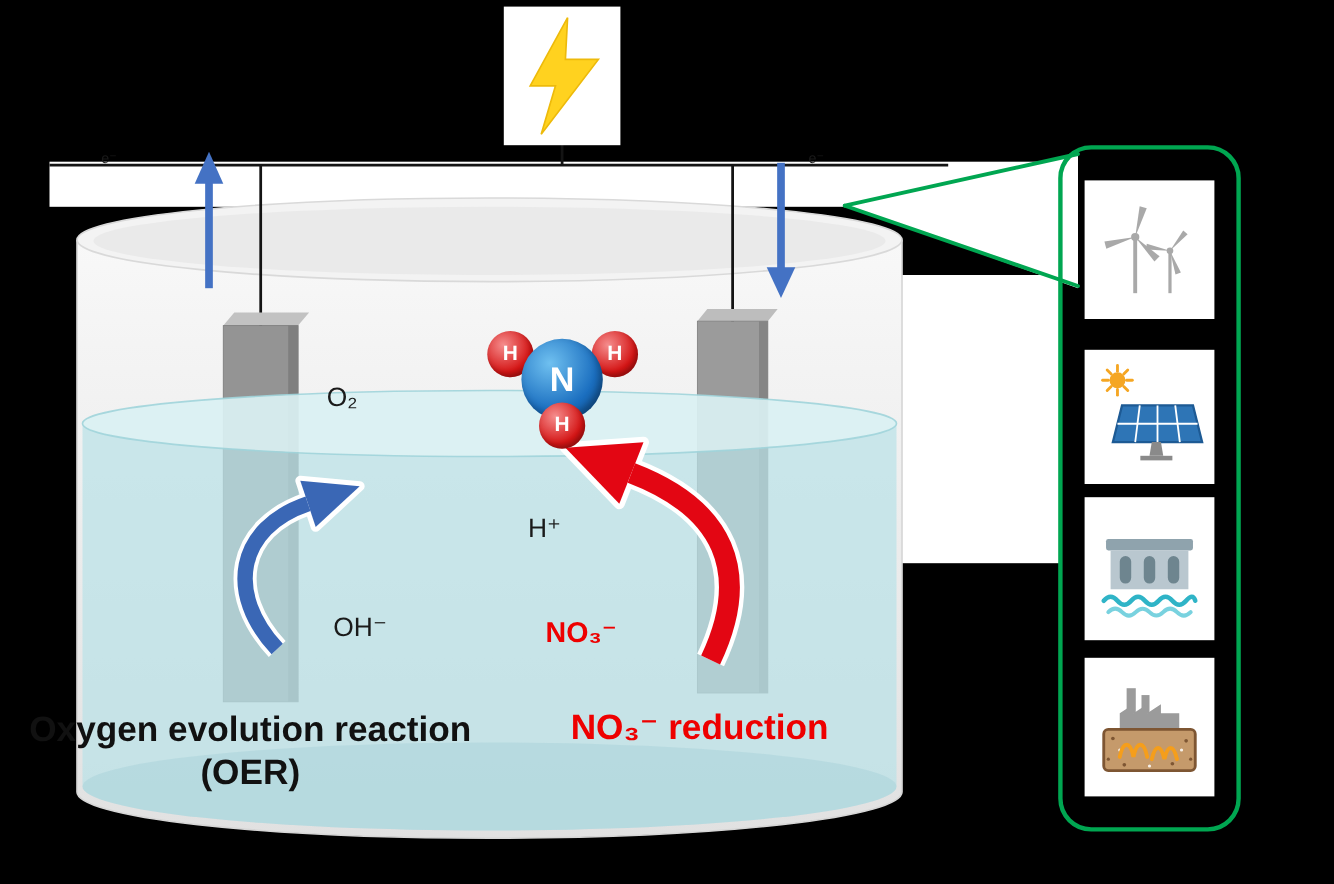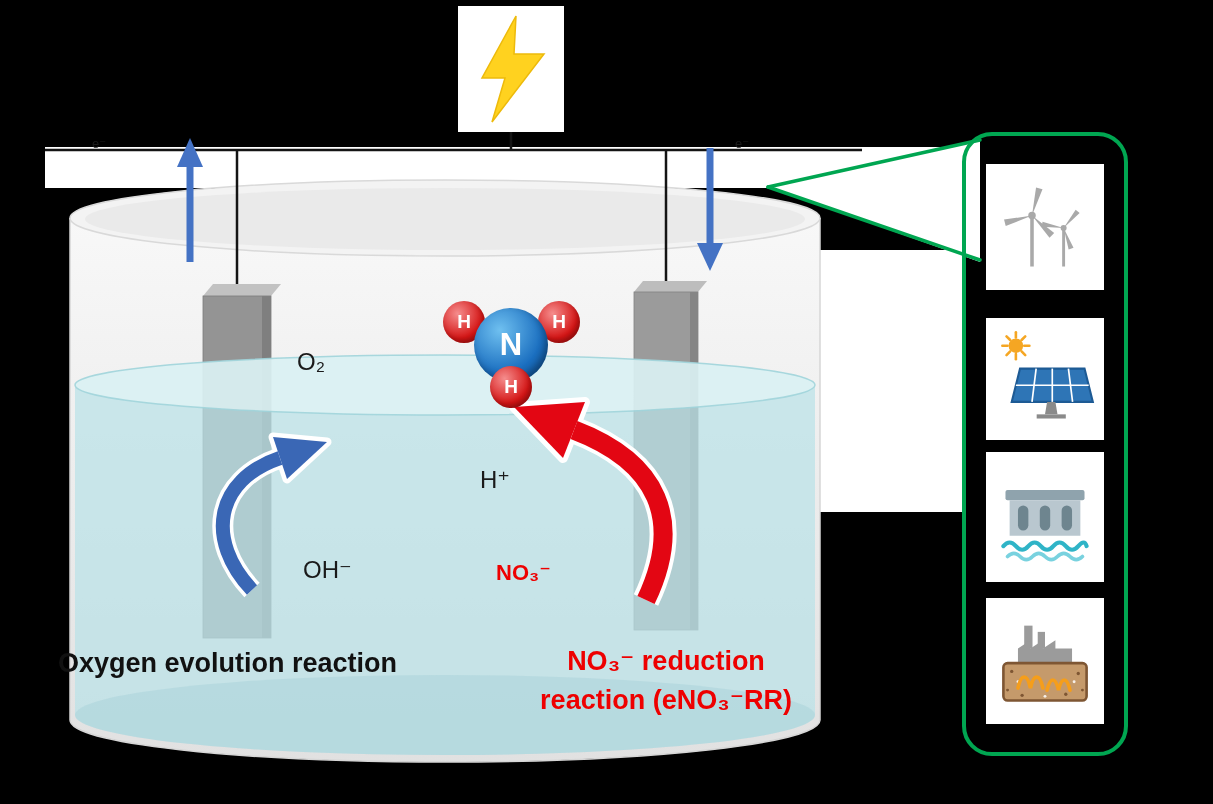--- a/index.html
+++ b/index.html
@@ -11,21 +11,21 @@
     overflow: hidden;
   }
   .abs { position: absolute; }
   svg { display: block; }
 
   
   .lbl { position: absolute; color: #1a1a1a; white-space: nowrap; }
   .lbl.small { font-size: 13px; }
   .lbl.species { font-size: 24px; }
   .lbl.red { color: #EE0000; font-weight: bold; }
-  .reaction-block { position: absolute; text-align: center; font-weight: bold; font-size: 27px; line-height: 39px; }
+  .reaction-block { position: absolute; text-align: center; font-weight: bold; font-size: 32px; line-height: 39px; }
   .reaction-block.black { color: #111; }
   .reaction-block.red { color: #EE0000; }
 
   
   .power-box { position: absolute; left: 458px; top: 6px; width: 106px; height: 126px; background: #fff; }
 
   
   .sphere { position: absolute; border-radius: 50%; display: flex; align-items: center; justify-content: center;
             color: #fff; font-weight: bold; }
   .sphere.h { width: 42px; height: 42px; font-size: 19px;
@@ -129,28 +129,28 @@
   <div class="lbl small" style="left:735px; top:136px;">e⁻</div>
 
   <div class="sphere h" style="left:443px; top:301px;">H</div>
   <div class="sphere h" style="left:538px; top:301px;">H</div>
   <div class="sphere n" style="left:474px; top:308px;">N</div>
   <div class="sphere h" style="left:490px; top:366px;">H</div>
 
   <div class="lbl species" style="left:297px; top:348px;">O₂</div>
   <div class="lbl species" style="left:303px; top:556px;">OH⁻</div>
   <div class="lbl species" style="left:480px; top:466px;">H⁺</div>
-  <div class="lbl red" style="left:496px; top:560px; font-size:22px;">NO₃⁻</div>
+  <div class="lbl red" style="left:496px; top:560px; font-size:26px;">NO₃⁻</div>
 
   <div class="reaction-block black" style="left:5px; top:644px; width:445px;">
     <div>Oxygen evolution reaction</div>
-  </div>
-  <div class="reaction-block red" style="left:476px; top:642px; width:380px;">
+    <div>(OER)</div>
+  </div>
+  <div class="reaction-block red" style="left:446px; top:642px; width:380px;">
     <div>NO₃⁻ reduction</div>
-    <div>reaction (eNO₃⁻RR)</div>
   </div>
 
   <div class="energy-panel"></div>
 
   <div class="tile" style="top:164px; height:126px;">
     <svg width="104" height="110" viewBox="0 0 100 100">
       <g fill="#a9a9a9">
         <rect x="35.8" y="40" width="3.4" height="48"></rect>
         <circle cx="37.5" cy="39" r="3.6"></circle>
         <g>

